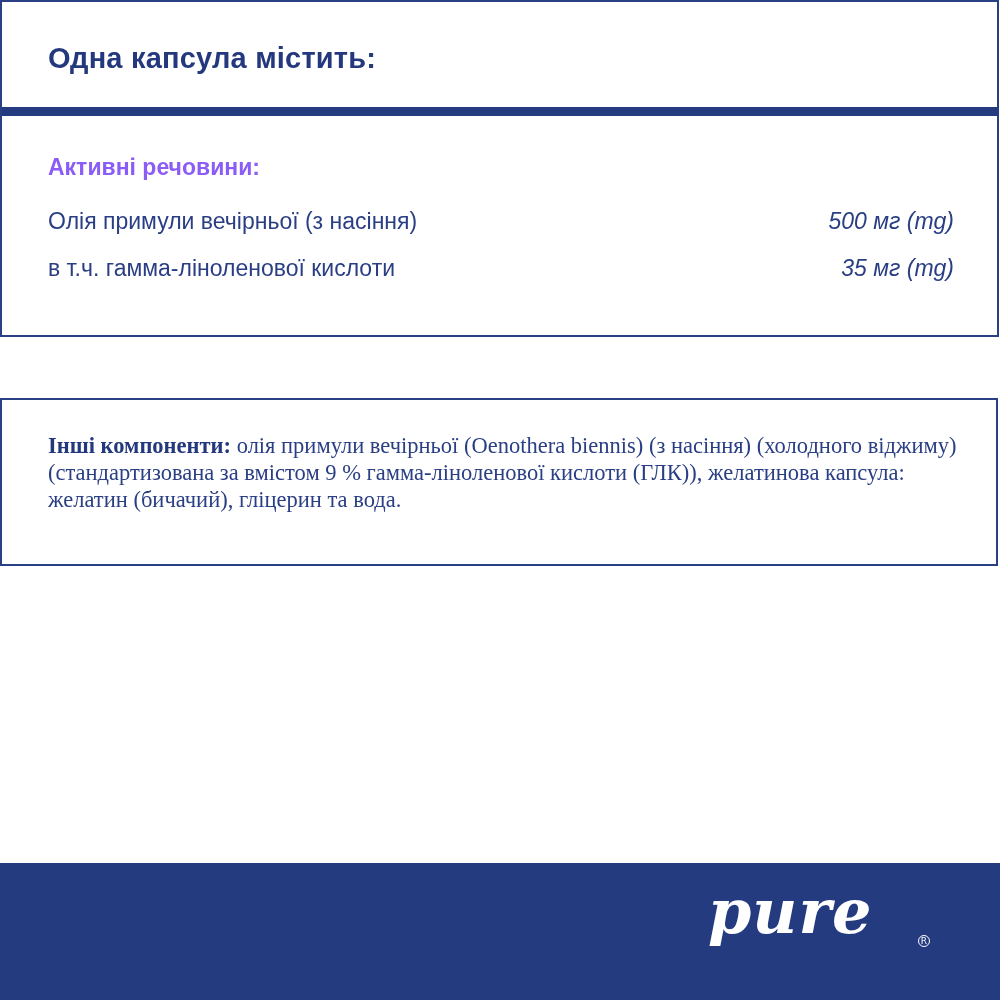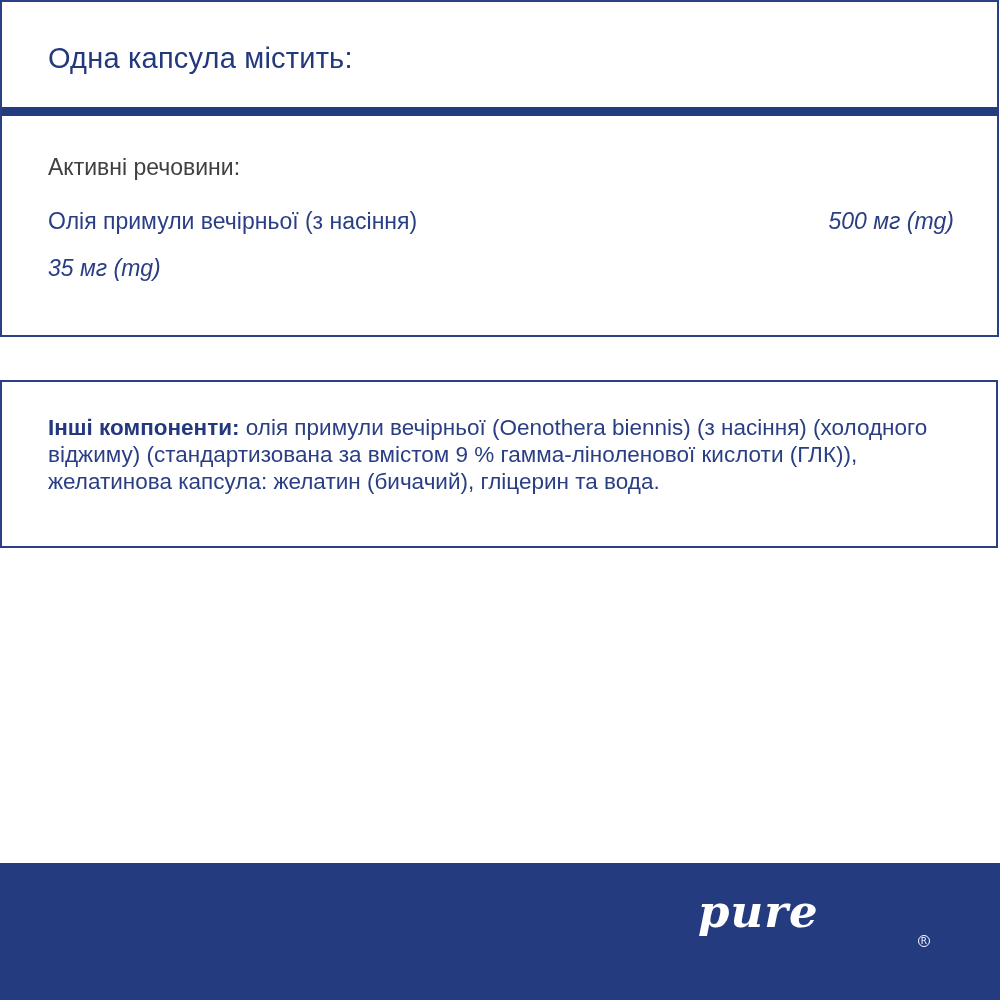--- a/index.html
+++ b/index.html
@@ -24,60 +24,61 @@
     #box-top {
       top: 0;
       width: 999px;
       height: 337px;
     }
     .title {
       position: absolute;
       left: 46px;
       top: 40px;
       font-size: 29px;
-      font-weight: normal;
+      font-weight: bold;
       color: #23387d;
       letter-spacing: 0.2px;
     }
     .divider {
       position: absolute;
       left: 0;
       top: 105px;
       width: 997px;
       height: 9px;
       background: #243b80;
     }
     .section-label {
       position: absolute;
       left: 46px;
       top: 152px;
       font-size: 23px;
-      font-weight: normal;
-      color: #404040;
+      font-weight: bold;
+      color: #8b5cf6;
     }
     .ingredient-row {
       position: absolute;
       left: 46px;
       width: 906px;
       display: flex;
       justify-content: space-between;
       font-size: 23px;
       color: #2a3e84;
     }
     .row-1 { top: 206px; justify-content: space-between; }
     .row-2 { top: 253px; }
     .amount {
       text-align: right;
       font-style: italic;
     }
 
     #box-bottom {
-      top: 380px;
+      top: 398px;
       width: 998px;
       height: 168px;
+      font-family: Liberation Serif, serif;
     }
     .other {
       position: absolute;
       left: 46px;
       top: 32px;
       width: 920px;
       font-size: 22.5px;
       line-height: 27px;
       color: #2a3e84;
     }
@@ -98,24 +99,24 @@
       position: absolute;
       left: 692px;
       top: 22px;
       width: 250px;
       color: #ffffff;
     }
     .logo-main {
       font-family: "DejaVu Serif", "Liberation Serif", serif;
       font-style: italic;
       font-weight: bold;
-      font-size: 45px;
+      font-size: 62px;
       line-height: 54px;
       letter-spacing: 1px;
-      margin-left: 6px;
+      margin-left: 16px;
     }
     .logo-sub {
       font-family: "DejaVu Sans", "Liberation Sans", sans-serif;
       font-style: italic;
       font-weight: bold;
       font-size: 21px;
       line-height: 24px;
       margin-top: 8px;
       letter-spacing: 0.3px;
       position: relative;
@@ -140,20 +141,21 @@
 
 <div class="box" id="box-top">
   <div class="title">Одна капсула містить:</div>
   <div class="divider"></div>
   <div class="section-label">Активні речовини:</div>
   <div class="ingredient-row row-1">
     <span>Олія примули вечірньої (з насіння)</span>
     <span class="amount">500 мг (mg)</span>
   </div>
   <div class="ingredient-row row-2">
+    <span>в т.ч. гамма-ліноленової кислоти</span>
     <span class="amount">35 мг (mg)</span>
   </div>
 </div>
 
 <div class="box" id="box-bottom">
   <div class="other"><span class="other-label">Інші компоненти:</span><span> олія примули вечірньої (Oenothera biennis) (з насіння) (холодного віджиму) (стандартизована за вмістом 9 % гамма-ліноленової кислоти (ГЛК)), желатинова капсула: желатин (бичачий), гліцерин та вода.</span></div>
 </div>
 
 <div class="footer">
   <div class="logo">

